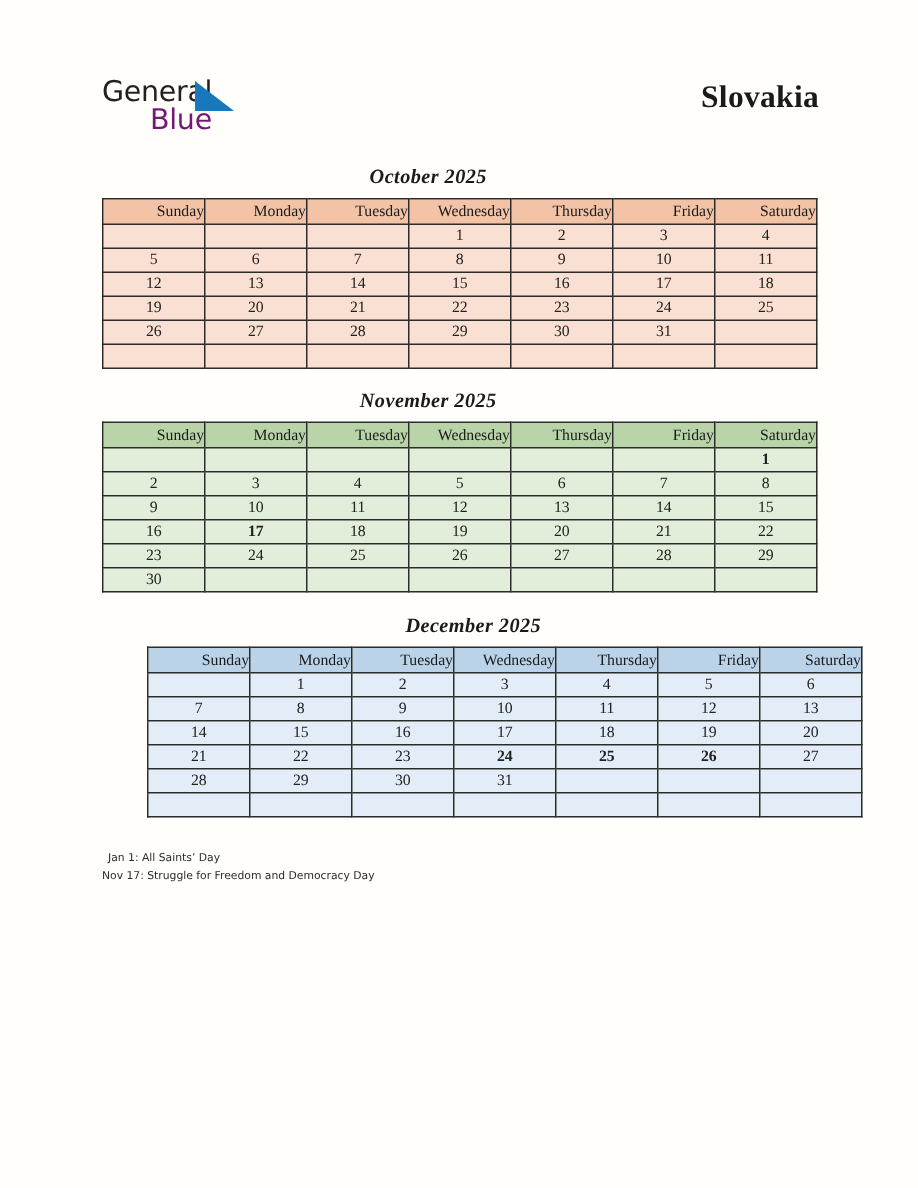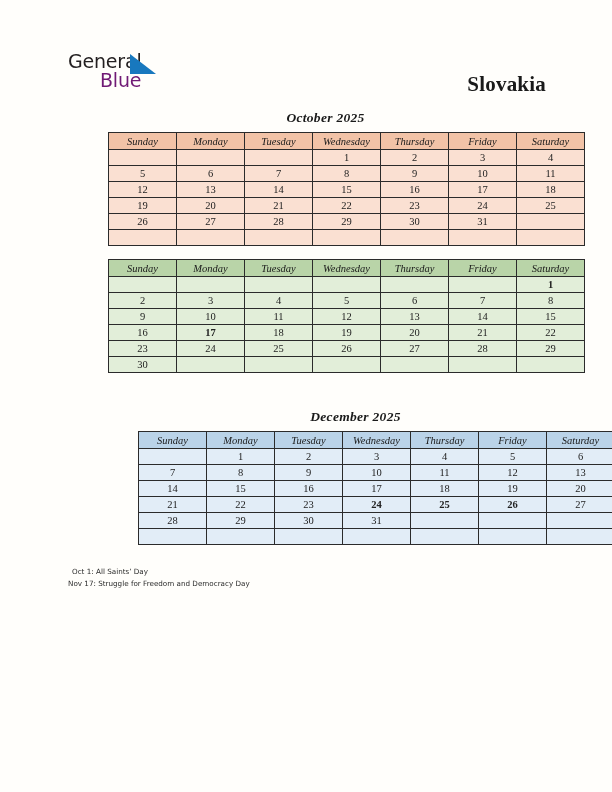--- a/index.html
+++ b/index.html
@@ -53,34 +53,33 @@
   .logo-triangle {
     position: absolute;
     left: 62px;
     top: 2px;
     width: 26px;
     height: 20px;
   }
   .country-title {
     position: absolute;
     right: 66px;
-    top: 72px;
+    top: 52px;
     font-family: "Liberation Serif", serif;
     font-size: 21px;
     font-weight: bold;
     color: #1a1a1a;
     letter-spacing: 0.2px;
   }
 
   
   .month-block {
     position: absolute;
     left: 68px;
     width: 435px;
-    margin-left: 40px;
   }
   #month-0 { top: 110px; }
   #month-1 { top: 259px; }
   #month-2 { top: 409px; padding-left: 30px; }
 
   .month-title {
     text-align: center;
     font-family: "Liberation Serif", serif;
     font-size: 13.5px;
     font-weight: bold;
@@ -99,24 +98,24 @@
   table.cal td {
     border: 1px solid #2b2b2b;
     height: 15px;
     text-align: center;
     vertical-align: middle;
     padding: 0;
   }
   table.cal th {
     font-family: "Liberation Serif", serif;
     font-size: 10.5px;
-    font-style: italic;
     font-weight: normal;
     color: #1a1a1a;
     height: 16px;
+    text-align: right;
   }
   table.cal td {
     font-family: "Liberation Serif", serif;
     font-size: 10.5px;
     color: #222222;
   }
   td.holiday {
     color: #e8112d;
     font-weight: bold;
   }
@@ -234,20 +233,21 @@
           <td></td>
           <td></td>
           <td></td>
           <td></td>
         </tr>
       </tbody>
   </table>
 </div>
 
 <div class="month-block" id="month-1">
+  <div class="month-title">November 2025</div>
   <table class="cal theme-nov">
     <thead>
       <tr>
         <th>Sunday</th>
         <th>Monday</th>
         <th>Tuesday</th>
         <th>Wednesday</th>
         <th>Thursday</th>
         <th>Friday</th>
         <th>Saturday</th>
@@ -379,15 +379,15 @@
           <td></td>
           <td></td>
           <td></td>
           <td></td>
         </tr>
       </tbody>
   </table>
 </div>
 
 <div class="holiday-legend">
-  <div class="legend-row">Oct 1: All Saints’ Day</div>
+  <div class="legend-row">Jan 1: All Saints’ Day</div>
   <div class="legend-row">Nov 17: Struggle for Freedom and Democracy Day</div>
 </div>
 
 </body></html>

